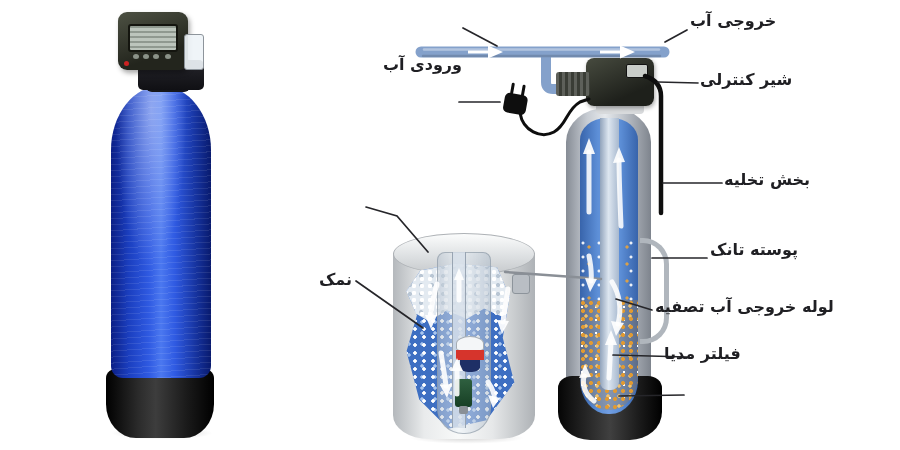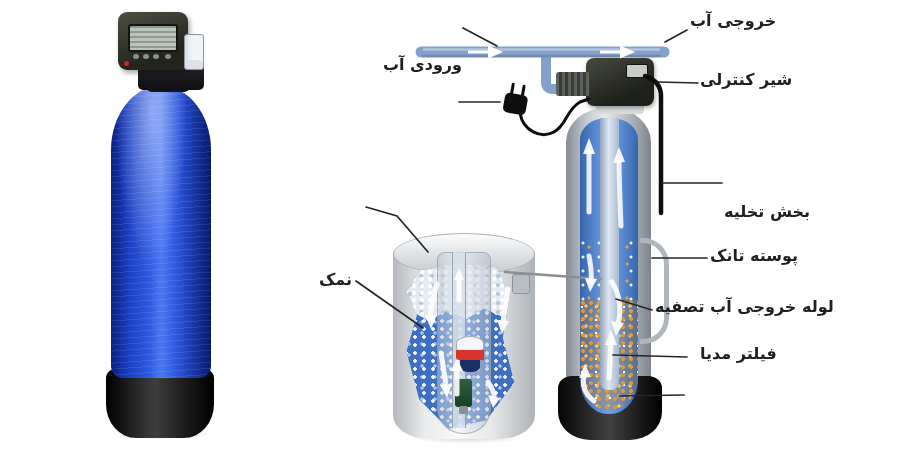--- a/index.html
+++ b/index.html
@@ -224,19 +224,19 @@
       <path d="M 687 357 L 613 355"></path>
       <path d="M 684 395 L 619 396"></path>
       <path d="M 366 207 L 397 216 L 428 252"></path>
       <path d="M 356 281 L 423 328"></path>
     </g>
   </svg>
 
   <div class="lbl" style="right:438px;top:9px;margin-top:46px;">ورودی آب</div>
   <div class="lbl" style="left:690px;top:11px;">خروجی آب</div>
   <div class="lbl" style="left:700px;top:70px;">شیر کنترلی</div>
-  <div class="lbl" style="left:724px;top:170px;margin-top:32px;">بخش تخلیه</div>
-  <div class="lbl" style="left:710px;top:246px;">پوسته تانک</div>
+  <div class="lbl" style="left:724px;top:170px;">بخش تخلیه</div>
+  <div class="lbl" style="left:710px;top:240px;">پوسته تانک</div>
   <div class="lbl" style="left:655px;top:297px;">لوله خروجی آب تصفیه</div>
-  <div class="lbl" style="left:700px;top:344px;">فیلتر مدیا</div>
+  <div class="lbl" style="left:664px;top:344px;">فیلتر مدیا</div>
   <div class="lbl" style="right:548px;top:270px;margin-left:16px;">نمک</div>
 
 </div>
 
 </body></html>

